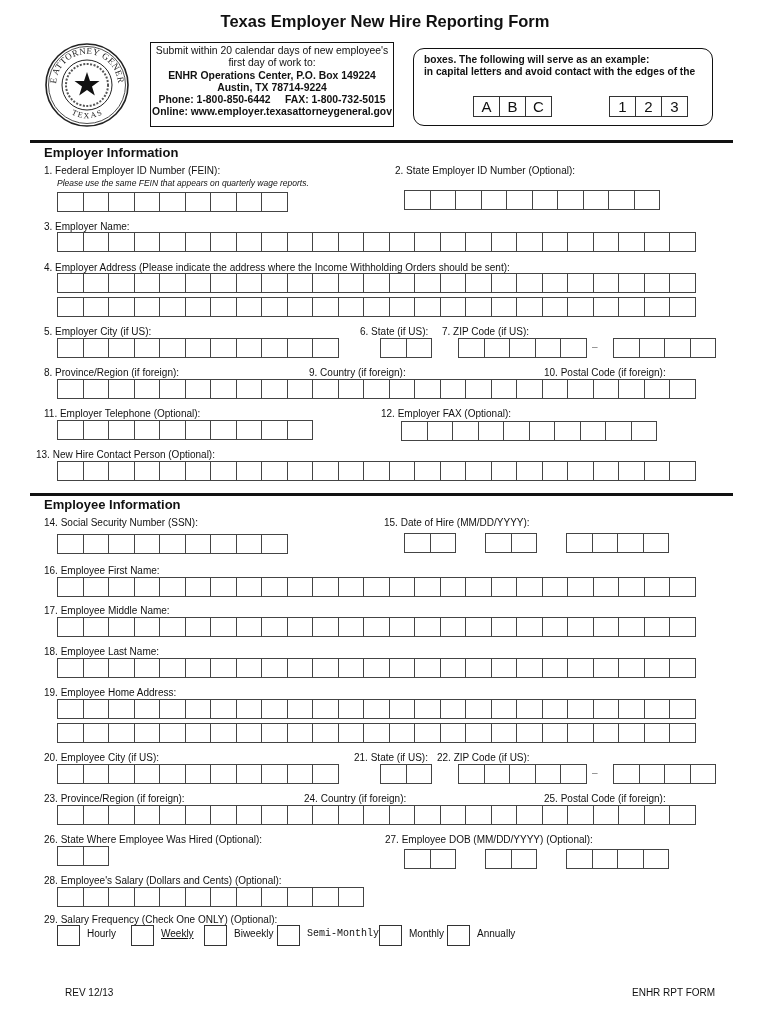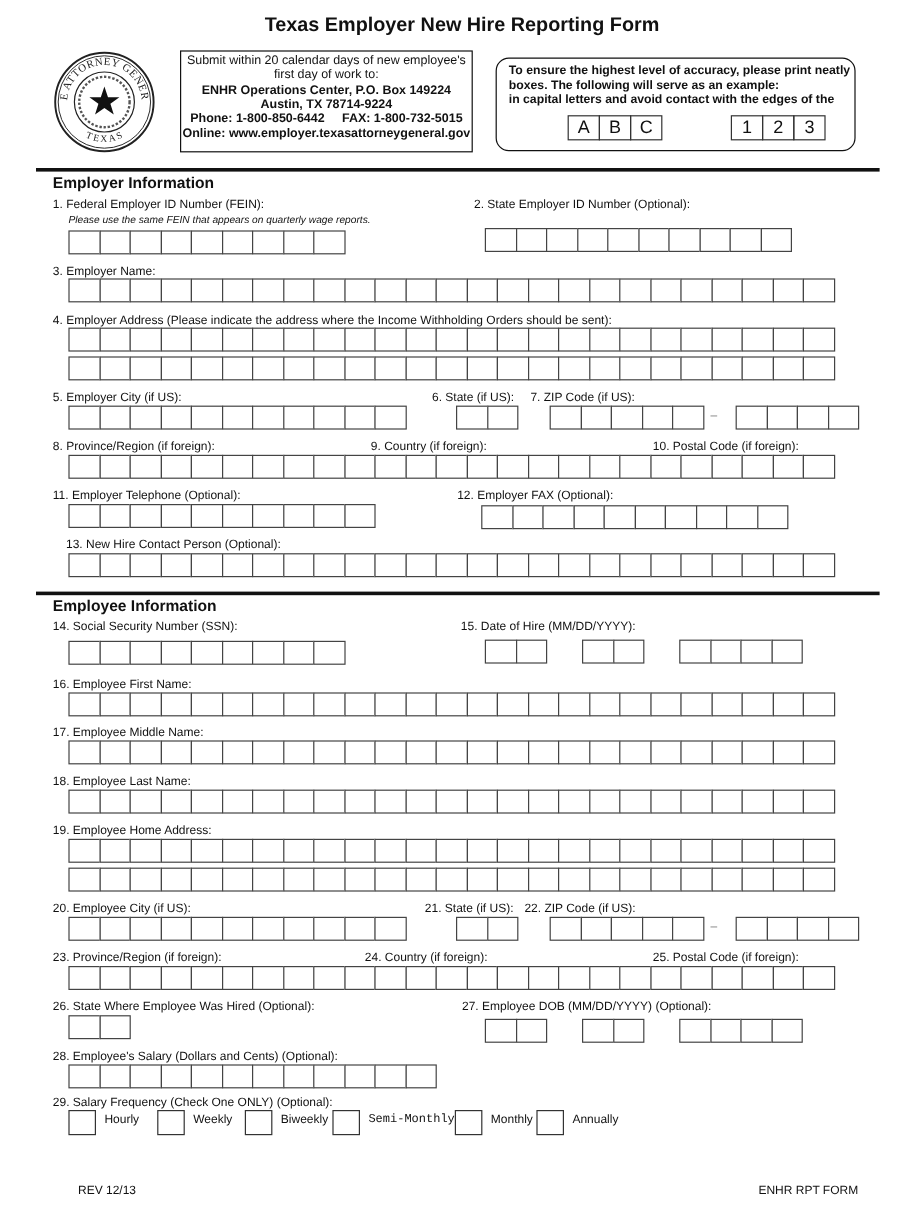--- a/index.html
+++ b/index.html
@@ -44,21 +44,20 @@
 <div class="infobox">
   <div>Submit within 20 calendar days of new employee's</div>
   <div>first day of work to:</div>
   <div class="b">ENHR Operations Center, P.O. Box 149224</div>
   <div class="b">Austin, TX 78714-9224</div>
   <div class="b" style="white-space:pre">Phone: 1-800-850-6442     FAX: 1-800-732-5015</div>
   <div class="b">Online: www.employer.texasattorneygeneral.gov</div>
 </div>
 
 <div class="exbox">
-  <div>To ensure the highest level of accuracy, please print neatly</div>
   <div>boxes. The following will serve as an example:</div>
   <div>in capital letters and avoid contact with the edges of the</div>
   <div class="exrow" style="left:60px">
     <div>A</div>
     <div>B</div>
     <div>C</div>
   </div>
   <div class="exrow" style="left:196px">
     <div>1</div>
     <div>2</div>
@@ -268,21 +267,21 @@
     <div class="cell"></div>
     <div class="cell"></div>
     <div class="cell"></div>
     <div class="cell"></div>
     <div class="cell"></div>
     <div class="cell"></div>
     <div class="cell"></div>
     <div class="cell"></div>
   </div>
 
-<div class="lbl" style="left:55px;top:449px">13. New Hire Contact Person (Optional):</div>
+<div class="lbl" style="left:36px;top:449px">13. New Hire Contact Person (Optional):</div>
 <div class="boxes" style="left:57px;top:461px">
     <div class="cell"></div>
     <div class="cell"></div>
     <div class="cell"></div>
     <div class="cell"></div>
     <div class="cell"></div>
     <div class="cell"></div>
     <div class="cell"></div>
     <div class="cell"></div>
     <div class="cell"></div>
@@ -579,21 +578,21 @@
     <div class="cell"></div>
     <div class="cell"></div>
     <div class="cell"></div>
   </div>
 
 <div class="lbl" style="left:44px;top:914px">29. Salary Frequency (Check One ONLY) (Optional):</div>
 <div id="freq">
     <div class="chk" style="left: 57px; top: 925px;"></div>
     <div class="lbl" style="left: 87px; top: 928px;">Hourly</div>
     <div class="chk" style="left: 131px; top: 925px;"></div>
-    <div class="lbl" style="left: 161px; top: 928px;">Weekly</div>
+    <div class="lbl" style="left: 161px; top: 928px; text-decoration: underline;">Weekly</div>
     <div class="chk" style="left: 204px; top: 925px;"></div>
     <div class="lbl" style="left: 234px; top: 928px;">Biweekly</div>
     <div class="chk" style="left: 277px; top: 925px;"></div>
     <div class="lbl" style="left: 307px; top: 928px; font-family: Liberation Mono, monospace;">Semi-Monthly</div>
     <div class="chk" style="left: 379px; top: 925px;"></div>
     <div class="lbl" style="left: 409px; top: 928px;">Monthly</div>
     <div class="chk" style="left: 447px; top: 925px;"></div>
     <div class="lbl" style="left: 477px; top: 928px;">Annually</div>
   </div>
 

